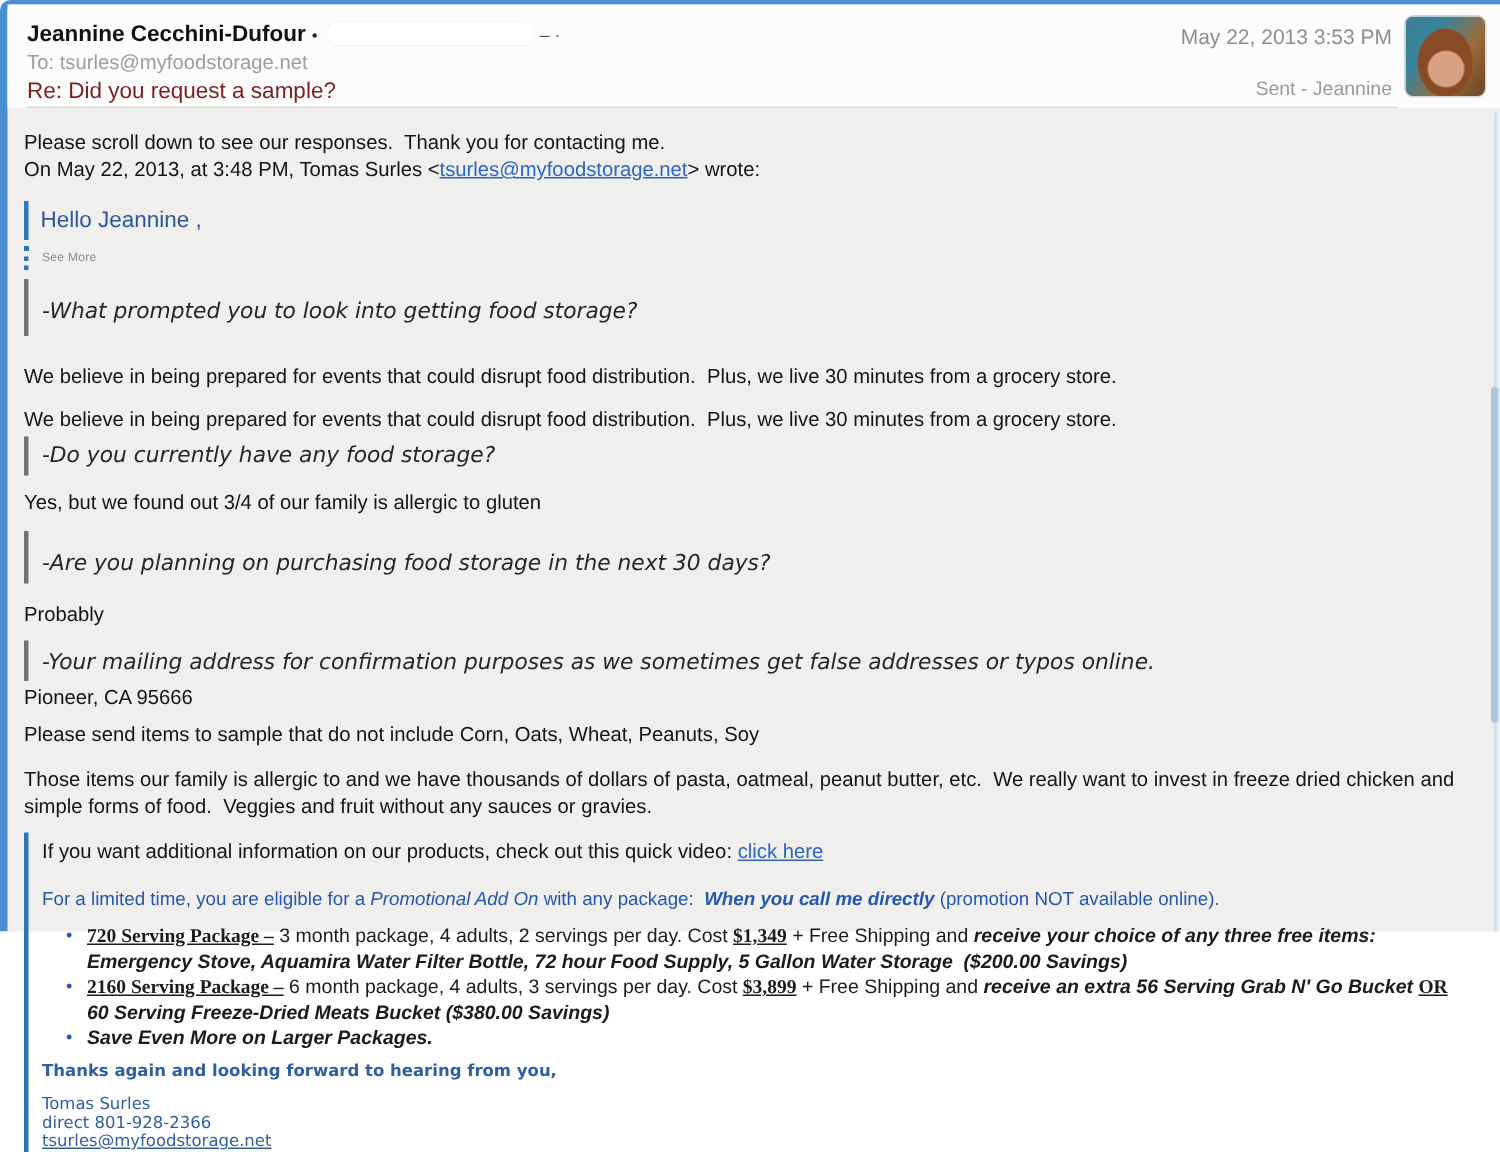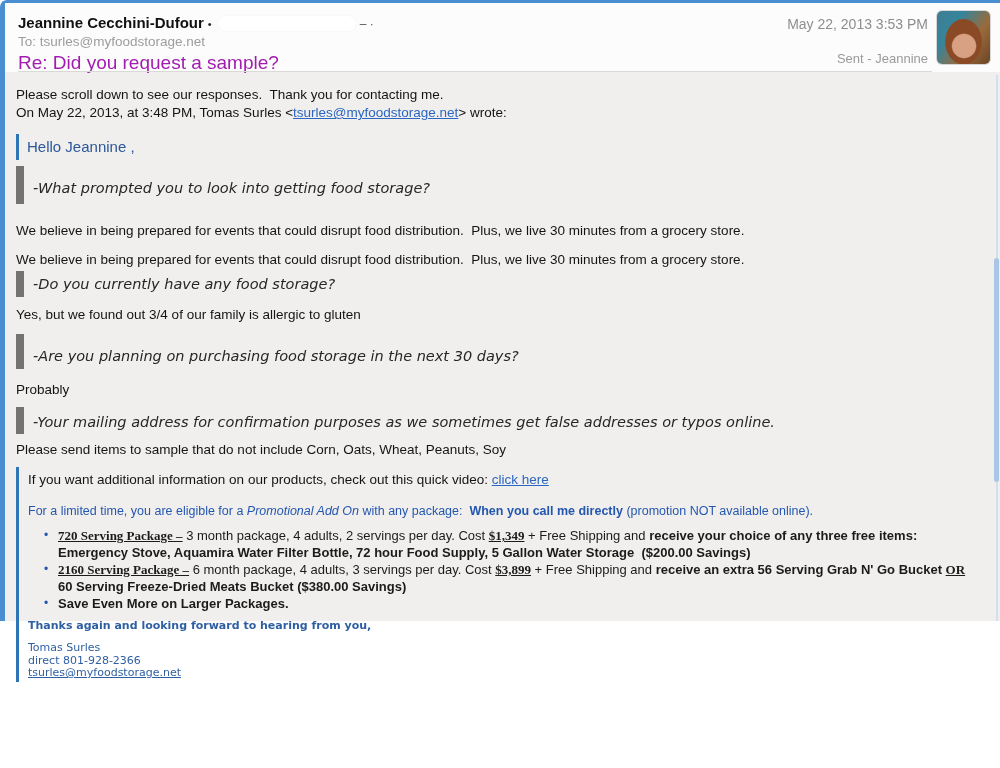--- a/index.html
+++ b/index.html
@@ -10,54 +10,54 @@
   
   .header{position:relative;height:69px;background:#fcfcfc;}
   .hdr-sep{position:absolute;left:13px;right:68px;bottom:0;height:1px;background:#d9d9d7;}
   .from-row{position:absolute;left:13px;top:11px;font-size:15px;color:#111;white-space:nowrap;}
   .from-name{font-weight:bold;}
   .from-bullet{font-size:11px;margin-left:4px;color:#222;}
   .redaction{display:inline-block;width:138px;height:15px;background:#ffffff;border-radius:8px;
     vertical-align:-3px;margin-left:6px;box-shadow:0 0 2px rgba(0,0,0,0.06);}
   .redaction-mark{color:#555;font-size:12px;margin-left:4px;}
   .to-row{position:absolute;left:13px;top:31px;font-size:13.5px;color:#9d9d9d;}
-  .subject-row{position:absolute;left:13px;top:49px;font-size:19px;color:#a21caf;}
+  .subject-row{position:absolute;left:13px;top:49px;font-size:15px;color:#7f1d1d;}
   .date{position:absolute;right:72px;top:13px;font-size:14px;color:#8e8e8e;}
   .folder{position:absolute;right:72px;top:48px;font-size:13px;color:#9a9a9a;}
   .avatar{position:absolute;right:10px;top:8px;width:53px;height:53px;border-radius:5px;
     background:
       radial-gradient(circle at 51% 66%, #d9a184 0 26%, rgba(217,161,132,0) 29%),
       radial-gradient(ellipse 58% 72% at 50% 58%, #8a4a26 0 58%, rgba(138,74,38,0) 61%),
       linear-gradient(125deg,#3f7d92 0%,#35859c 30%,#9a6a3a 65%,#6b4526 100%);
     box-shadow:0 0 0 1px rgba(0,0,0,0.15);}
   
   .mailbody{position:relative;box-sizing:border-box;padding:8px 26px 0 11px;color:#141414;}
   p{margin:0;font-size:13.5px;line-height:18px;color:#141414;white-space:pre-wrap;}
   a{color:#2b66c2;text-decoration:underline;cursor:pointer;}
   .greeting{margin-top:12px;border-left:3px solid #2e75b6;padding:5px 0 5px 8px;
     font-size:15px;line-height:16px;color:#2b579a;}
   .see-more{margin-top:4px;border-left:3px dotted #2e75b6;padding:3px 0 3px 9px;
     font-size:8px;line-height:10px;color:#8a8a8a;letter-spacing:.2px;}
-  .q{border-left:8px solid #737373;padding:12px 0 6px 9px;
+  .q{border-left:3px solid #737373;padding:12px 0 6px 9px;
     font-family:"DejaVu Sans",sans-serif;font-style:italic;font-size:14.5px;line-height:20px;color:#262626;}
   .q.short{padding:3px 0 3px 9px;font-style:italic;}
   .q.mid{padding:12px 0 3px 9px;}
   .q.addr{padding:5px 0 2px 9px;}
   .mt18{margin-top:18px;} .mt12{margin-top:12px;} .mt11{margin-top:11px;}
   .mt10{margin-top:10px;} .mt9{margin-top:9px;} .mt8{margin-top:8px;}
   .mt7{margin-top:7px;} .mt6{margin-top:6px;} .mt2{margin-top:2px;}
   
   .bigquote{margin-top:8px;border-left:3px solid #2e75b6;padding:4px 0 2px 9px;}
   .offer{margin-top:14px;font-size:12.5px;line-height:16px;color:#2457b0;}
   .offer .it{font-style:italic;} .offer .b{font-weight:bold;}
   ul.pkg{list-style:none;margin:8px 0 0;padding:0 0 0 16px;}
   ul.pkg li{position:relative;padding-left:14px;font-size:13px;line-height:17px;color:#1b1b1b;white-space:pre-wrap;}
   ul.pkg li::before{content:"•";position:absolute;left:0;top:0;color:#2757ae;font-size:12px;}
   .bu{font-weight:bold;text-decoration:underline;font-family:Liberation Serif, serif;}
-  .b{font-weight:bold;}
+  .b{font-weight:bold;font-style:italic;}
   .closing{margin-top:7px;font-family:"DejaVu Sans",sans-serif;font-weight:bold;
     font-size:11px;line-height:13px;color:#2e5fa3;}
   .sig{margin-top:10px;font-family:"DejaVu Sans",sans-serif;font-weight:normal;
     font-size:11px;line-height:12.5px;color:#2e5fa3;}
   .sig a{color:#2e5fa3;}
   
   .sb-track{position:absolute;right:2px;top:72px;bottom:0;width:2px;background:#cfe0ef;}
   .sb-thumb{position:absolute;right:1px;top:255px;width:5px;height:224px;background:#a9c7e4;border-radius:3px;}
 </style>
 </head>
@@ -73,33 +73,36 @@
     <div class="folder">Sent - Jeannine</div>
     <div class="avatar"></div>
     <div class="hdr-sep"></div>
   </div>
 
   <div class="mailbody">
     <p class="mt6">Please scroll down to see our responses.  Thank you for contacting me.</p>
     <p><span>On May 22, 2013, at 3:48 PM, Tomas Surles &lt;</span><a>tsurles@myfoodstorage.net</a><span>&gt; wrote:</span></p>
 
     <div class="greeting">Hello Jeannine ,</div>
+    <div class="see-more">See More</div>
 
     <div class="q" style="margin-top:6px;">-What prompted you to look into getting food storage?</div>
     <p class="mt18">We believe in being prepared for events that could disrupt food distribution.  Plus, we live 30 minutes from a grocery store.</p>
     <p class="mt11">We believe in being prepared for events that could disrupt food distribution.  Plus, we live 30 minutes from a grocery store.</p>
 
     <div class="q short mt2">-Do you currently have any food storage?</div>
     <p class="mt9">Yes, but we found out 3/4 of our family is allergic to gluten</p>
 
     <div class="q mid mt10">-Are you planning on purchasing food storage in the next 30 days?</div>
     <p class="mt12">Probably</p>
 
     <div class="q addr mt8">-Your mailing address for confirmation purposes as we sometimes get false addresses or typos online.</div>
+    <p class="mt2">Pioneer, CA 95666</p>
     <p class="mt7">Please send items to sample that do not include Corn, Oats, Wheat, Peanuts, Soy</p>
+    <p class="mt12">Those items our family is allergic to and we have thousands of dollars of pasta, oatmeal, peanut butter, etc.  We really want to invest in freeze dried chicken and simple forms of food.  Veggies and fruit without any sauces or gravies.</p>
 
     <div class="bigquote">
       <p><span>If you want additional information on our products, check out this quick video: </span><a>click here</a></p>
 
       <p class="offer"><span>For a limited time, you are eligible for a </span><span class="it">Promotional Add On</span><span> with any package:  </span><span class="b">When you call me directly</span><span> (promotion NOT available online).</span></p>
 
       <ul class="pkg">
         <li><span class="bu">720 Serving Package –</span><span> 3 month package, 4 adults, 2 servings per day. Cost </span><span class="bu">$1,349</span><span> + Free Shipping and </span><span class="b">receive your choice of any three free items: Emergency Stove, Aquamira Water Filter Bottle, 72 hour Food Supply, 5 Gallon Water Storage  ($200.00 Savings)</span></li>
         <li><span class="bu">2160 Serving Package –</span><span> 6 month package, 4 adults, 3 servings per day. Cost </span><span class="bu">$3,899</span><span> + Free Shipping and </span><span class="b">receive an extra 56 Serving Grab N' Go Bucket </span><span class="bu">OR</span><span class="b"> 60 Serving Freeze-Dried Meats Bucket ($380.00 Savings)</span></li>
         <li><span class="b">Save Even More on Larger Packages.</span></li>

